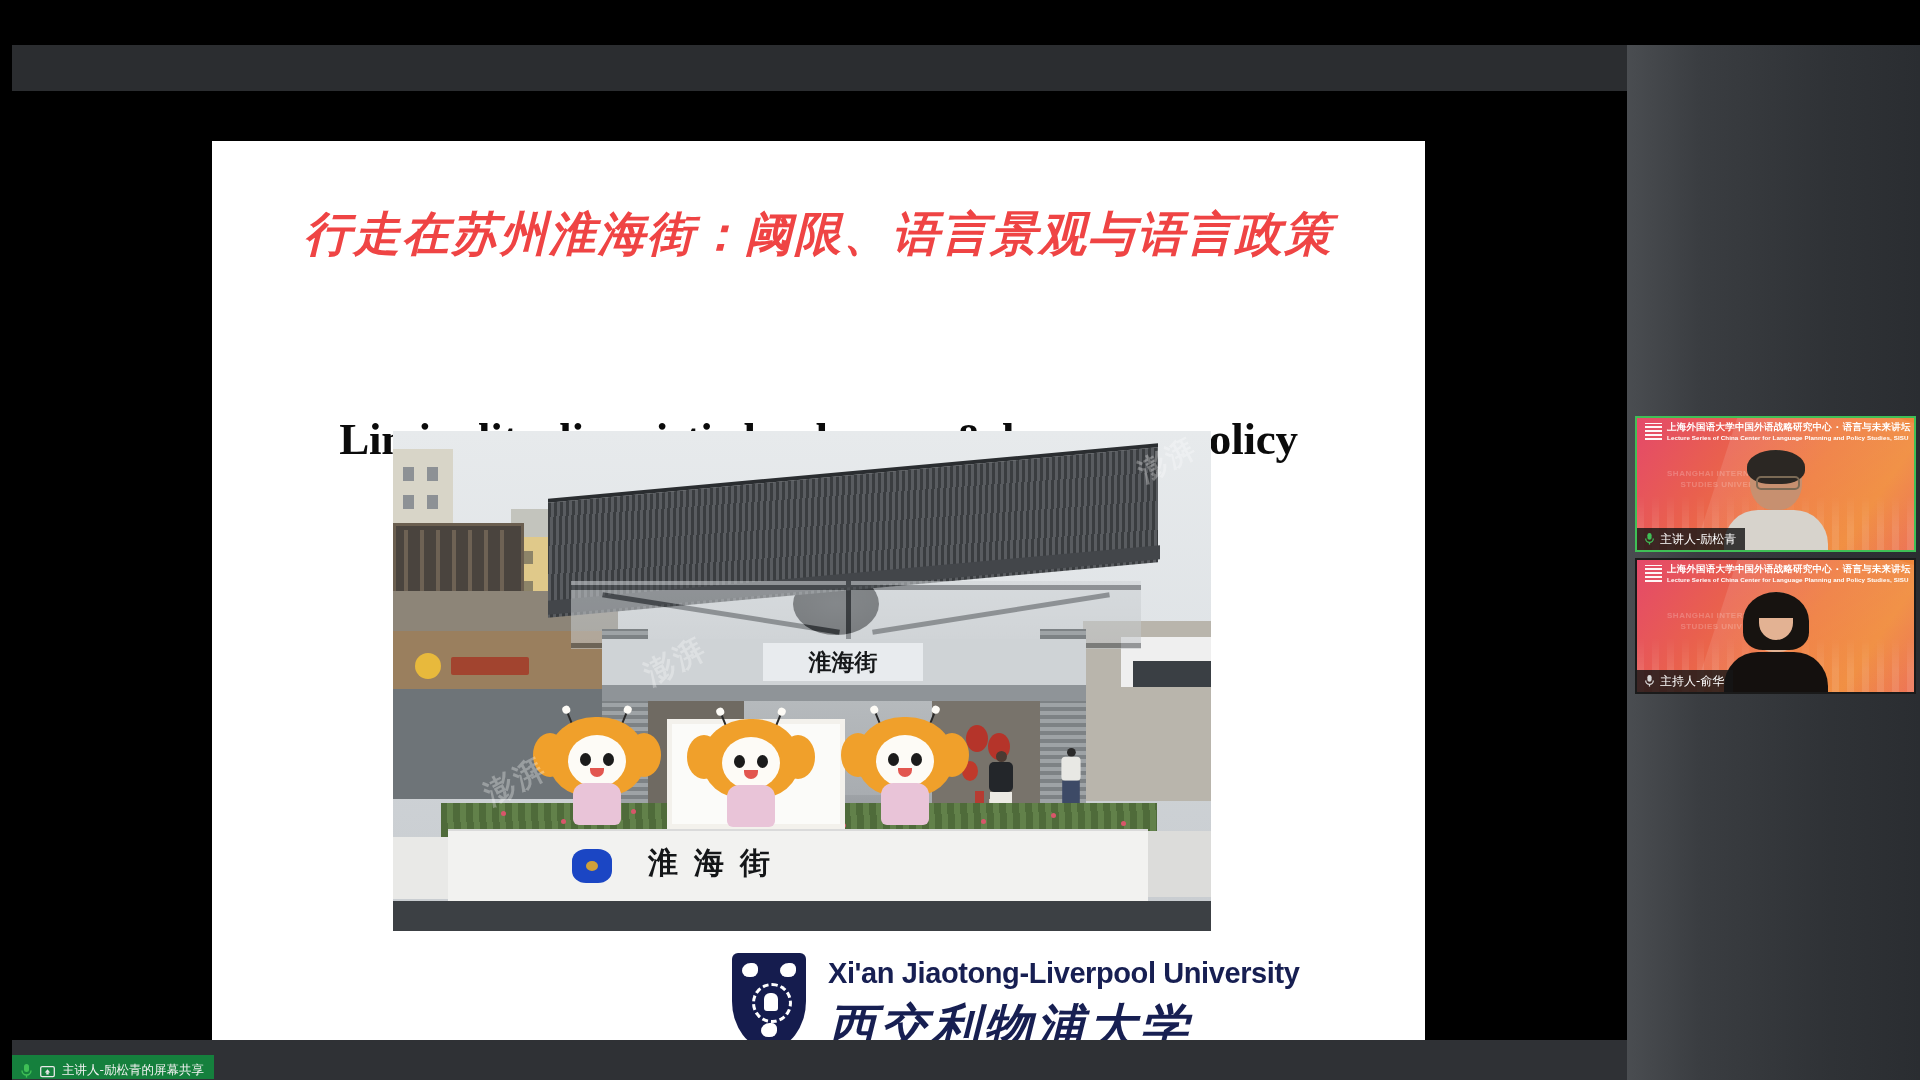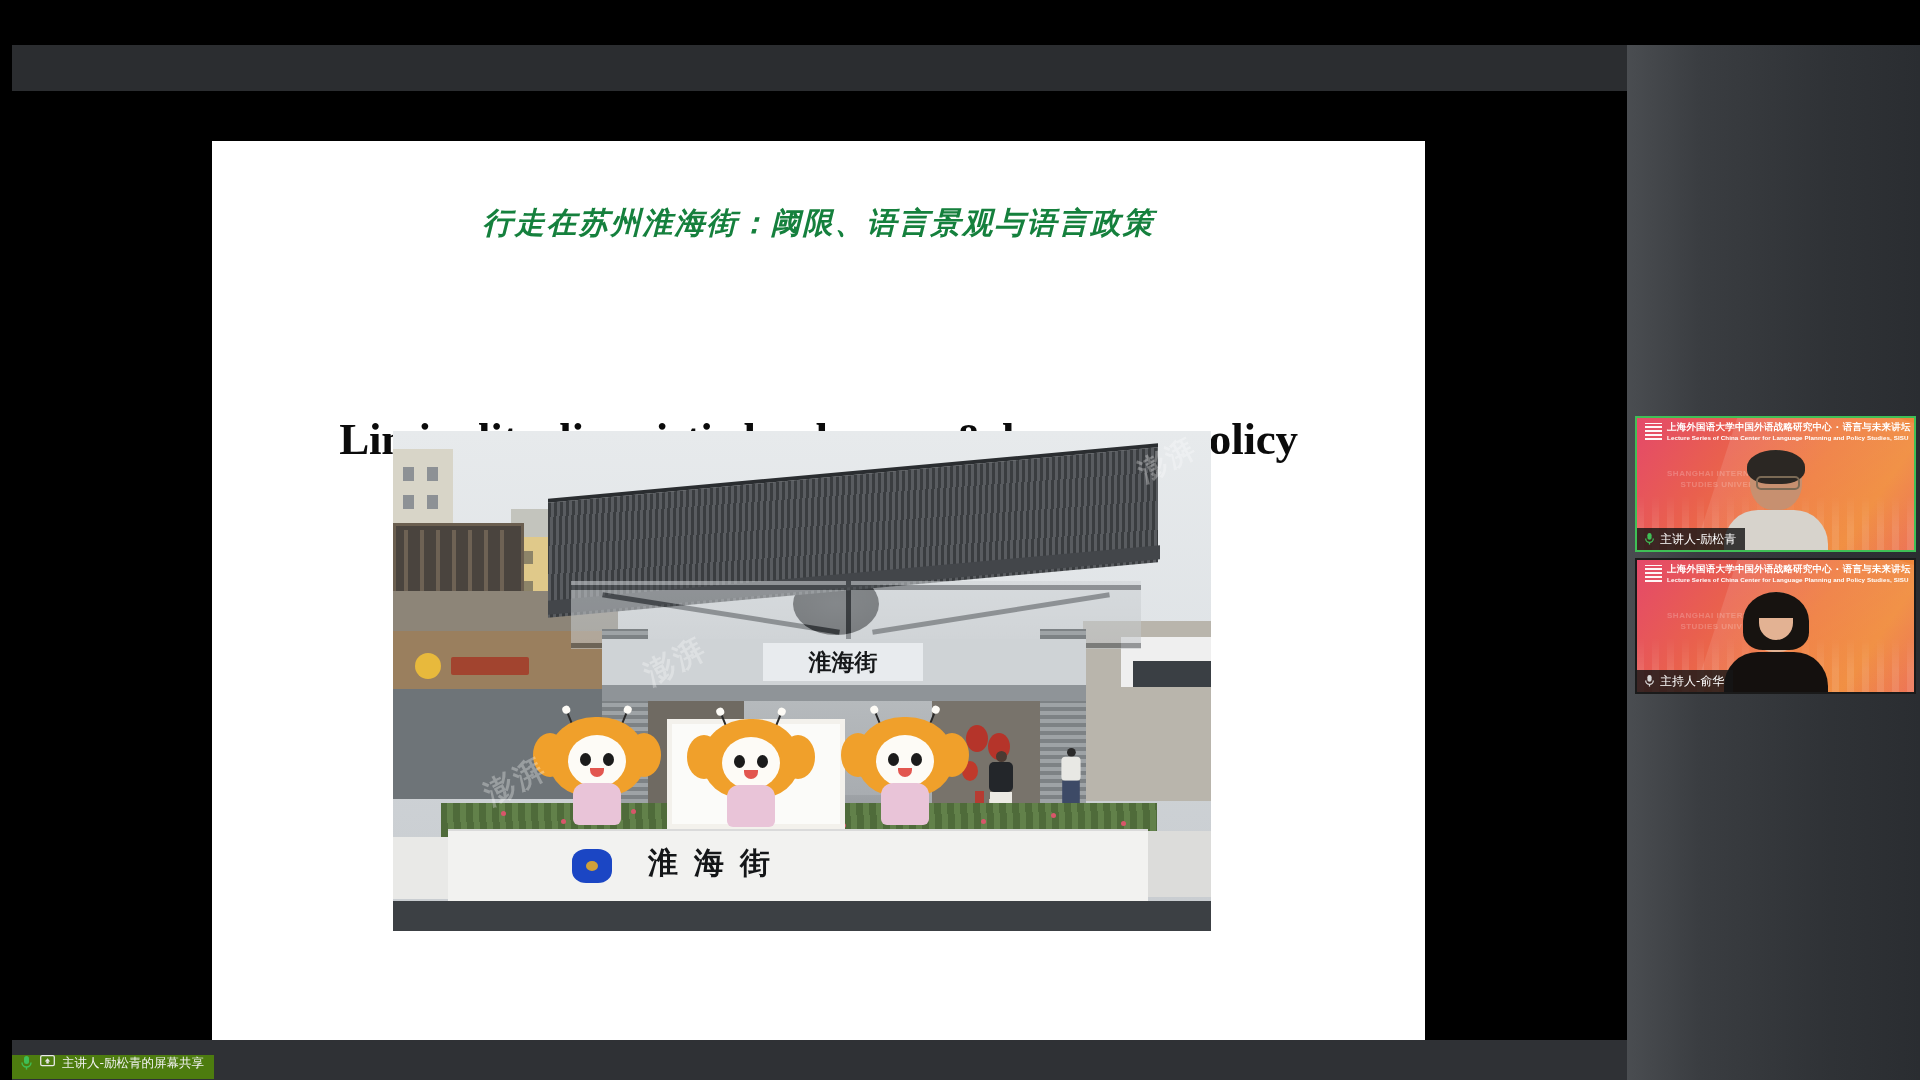--- a/index.html
+++ b/index.html
@@ -24,21 +24,21 @@
   .botband{position:absolute;left:12px;top:995px;width:1615px;height:40px;background:#2f3135;}
 
   
   .stage{position:absolute;left:12px;top:46px;width:1615px;height:949px;background:#000;overflow:hidden;}
 
   
   .slide{position:absolute;left:200px;top:50px;width:1213px;height:950px;background:#fff;overflow:hidden;}
 
   .slide-title-cn{position:absolute;left:0;top:62px;width:1213px;text-align:center;
       font-family:"DejaVu Sans","Liberation Sans",sans-serif;
-      font-size:30px;font-weight:700;color:#15803d;letter-spacing:2px;font-style:italic;white-space:nowrap;}
+      font-size:47px;font-weight:700;color:#ef4444;letter-spacing:2px;font-style:italic;white-space:nowrap;}
   .slide-title-en1{position:absolute;left:0;top:218px;width:1213px;text-align:center;
       font-family:"Liberation Serif","DejaVu Serif",serif;
       font-size:45px;font-weight:700;color:#0b0b0b;letter-spacing:-.2px;}
   .slide-title-en2{position:absolute;left:0;top:272px;width:1213px;text-align:center;
       font-family:"Liberation Serif","DejaVu Serif",serif;
       font-size:45px;font-weight:700;color:#0b0b0b;letter-spacing:-.2px;}
 
   
   .photo{position:absolute;left:181px;top:290px;width:818px;height:500px;overflow:hidden;
          background:linear-gradient(#d9dde0,#c8ccd0);}
@@ -169,22 +169,22 @@
   .person{position:absolute;left:50%;transform:translateX(-50%);bottom:0;}
   .p-head{width:52px;height:60px;border-radius:47% 47% 44% 44%;margin:0 auto;}
   .p-hair{position:absolute;left:50%;transform:translateX(-50%);top:0;width:58px;height:34px;
         border-radius:50% 50% 40% 40%;}
   .p-torso{width:104px;height:40px;border-radius:34px 34px 0 0;margin:0 auto;}
   .nameplate{position:absolute;left:0;bottom:0;height:22px;display:flex;align-items:center;gap:5px;
         padding:0 9px 0 7px;background:rgba(22,22,22,.82);}
   .nameplate .nm{font-family:"DejaVu Sans",sans-serif;font-size:12px;color:#fff;white-space:nowrap;}
 
   
-  .sharepill{position:absolute;left:12px;top:1010px;height:24px;display:flex;align-items:flex-start;gap:7px;
-      padding:0 10px 0 8px;background:#4d7c0f;}
+  .sharepill{position:absolute;left:12px;top:1010px;height:24px;display:flex;align-items:flex-end;gap:7px;
+      padding:0 10px 0 8px;background:#15803d;}
   .sharepill .txt{font-family:"DejaVu Sans",sans-serif;font-size:12.5px;color:#f2f2f2;white-space:nowrap;}
 
   svg{display:block;}
 </style>
 </head>
 <body>
 
 <div id="app">
 
 
@@ -352,20 +352,32 @@
             <div class="ptxt">淮海街</div>
           </div>
 
           <div style="position:absolute;left:0;bottom:0;width:818px;height:30px;background:#3c4044"></div>
 
           <div class="wm" style="right:12px;top:10px;font-size:28px;transform:rotate(-28deg);letter-spacing:3px">澎湃</div>
           <div class="wm" style="left:250px;top:210px;font-size:30px;transform:rotate(-28deg);letter-spacing:3px">澎湃</div>
           <div class="wm" style="left:90px;top:330px;font-size:30px;transform:rotate(-28deg);letter-spacing:3px">澎湃</div>
         </div>
 
+        <div class="logorow">
+          <div class="shield">
+            <div class="bird" style="left:10px;top:10px"></div>
+            <div class="bird" style="right:10px;top:10px"></div>
+            <div class="bird" style="left:29px;top:70px"></div>
+            <div class="ring">
+                <em></em>
+              </div>
+          </div>
+          <div class="uni-en">Xi'an Jiaotong-Liverpool University</div>
+          <div class="uni-cn">西交利物浦大学</div>
+        </div>
 
       </div>
 
     </div>
 
     <div class="sharepill">
       <svg width="13" height="16" viewBox="0 0 13 16">
         <rect x="4" y="1" width="5" height="8" rx="2.5" fill="#3fbf56"></rect>
         <path d="M2 7.5a4.5 4.5 0 0 0 9 0" fill="none" stroke="#3fbf56" stroke-width="1.4"></path>
         <line x1="6.5" y1="12" x2="6.5" y2="14.6" stroke="#3fbf56" stroke-width="1.4"></line>

